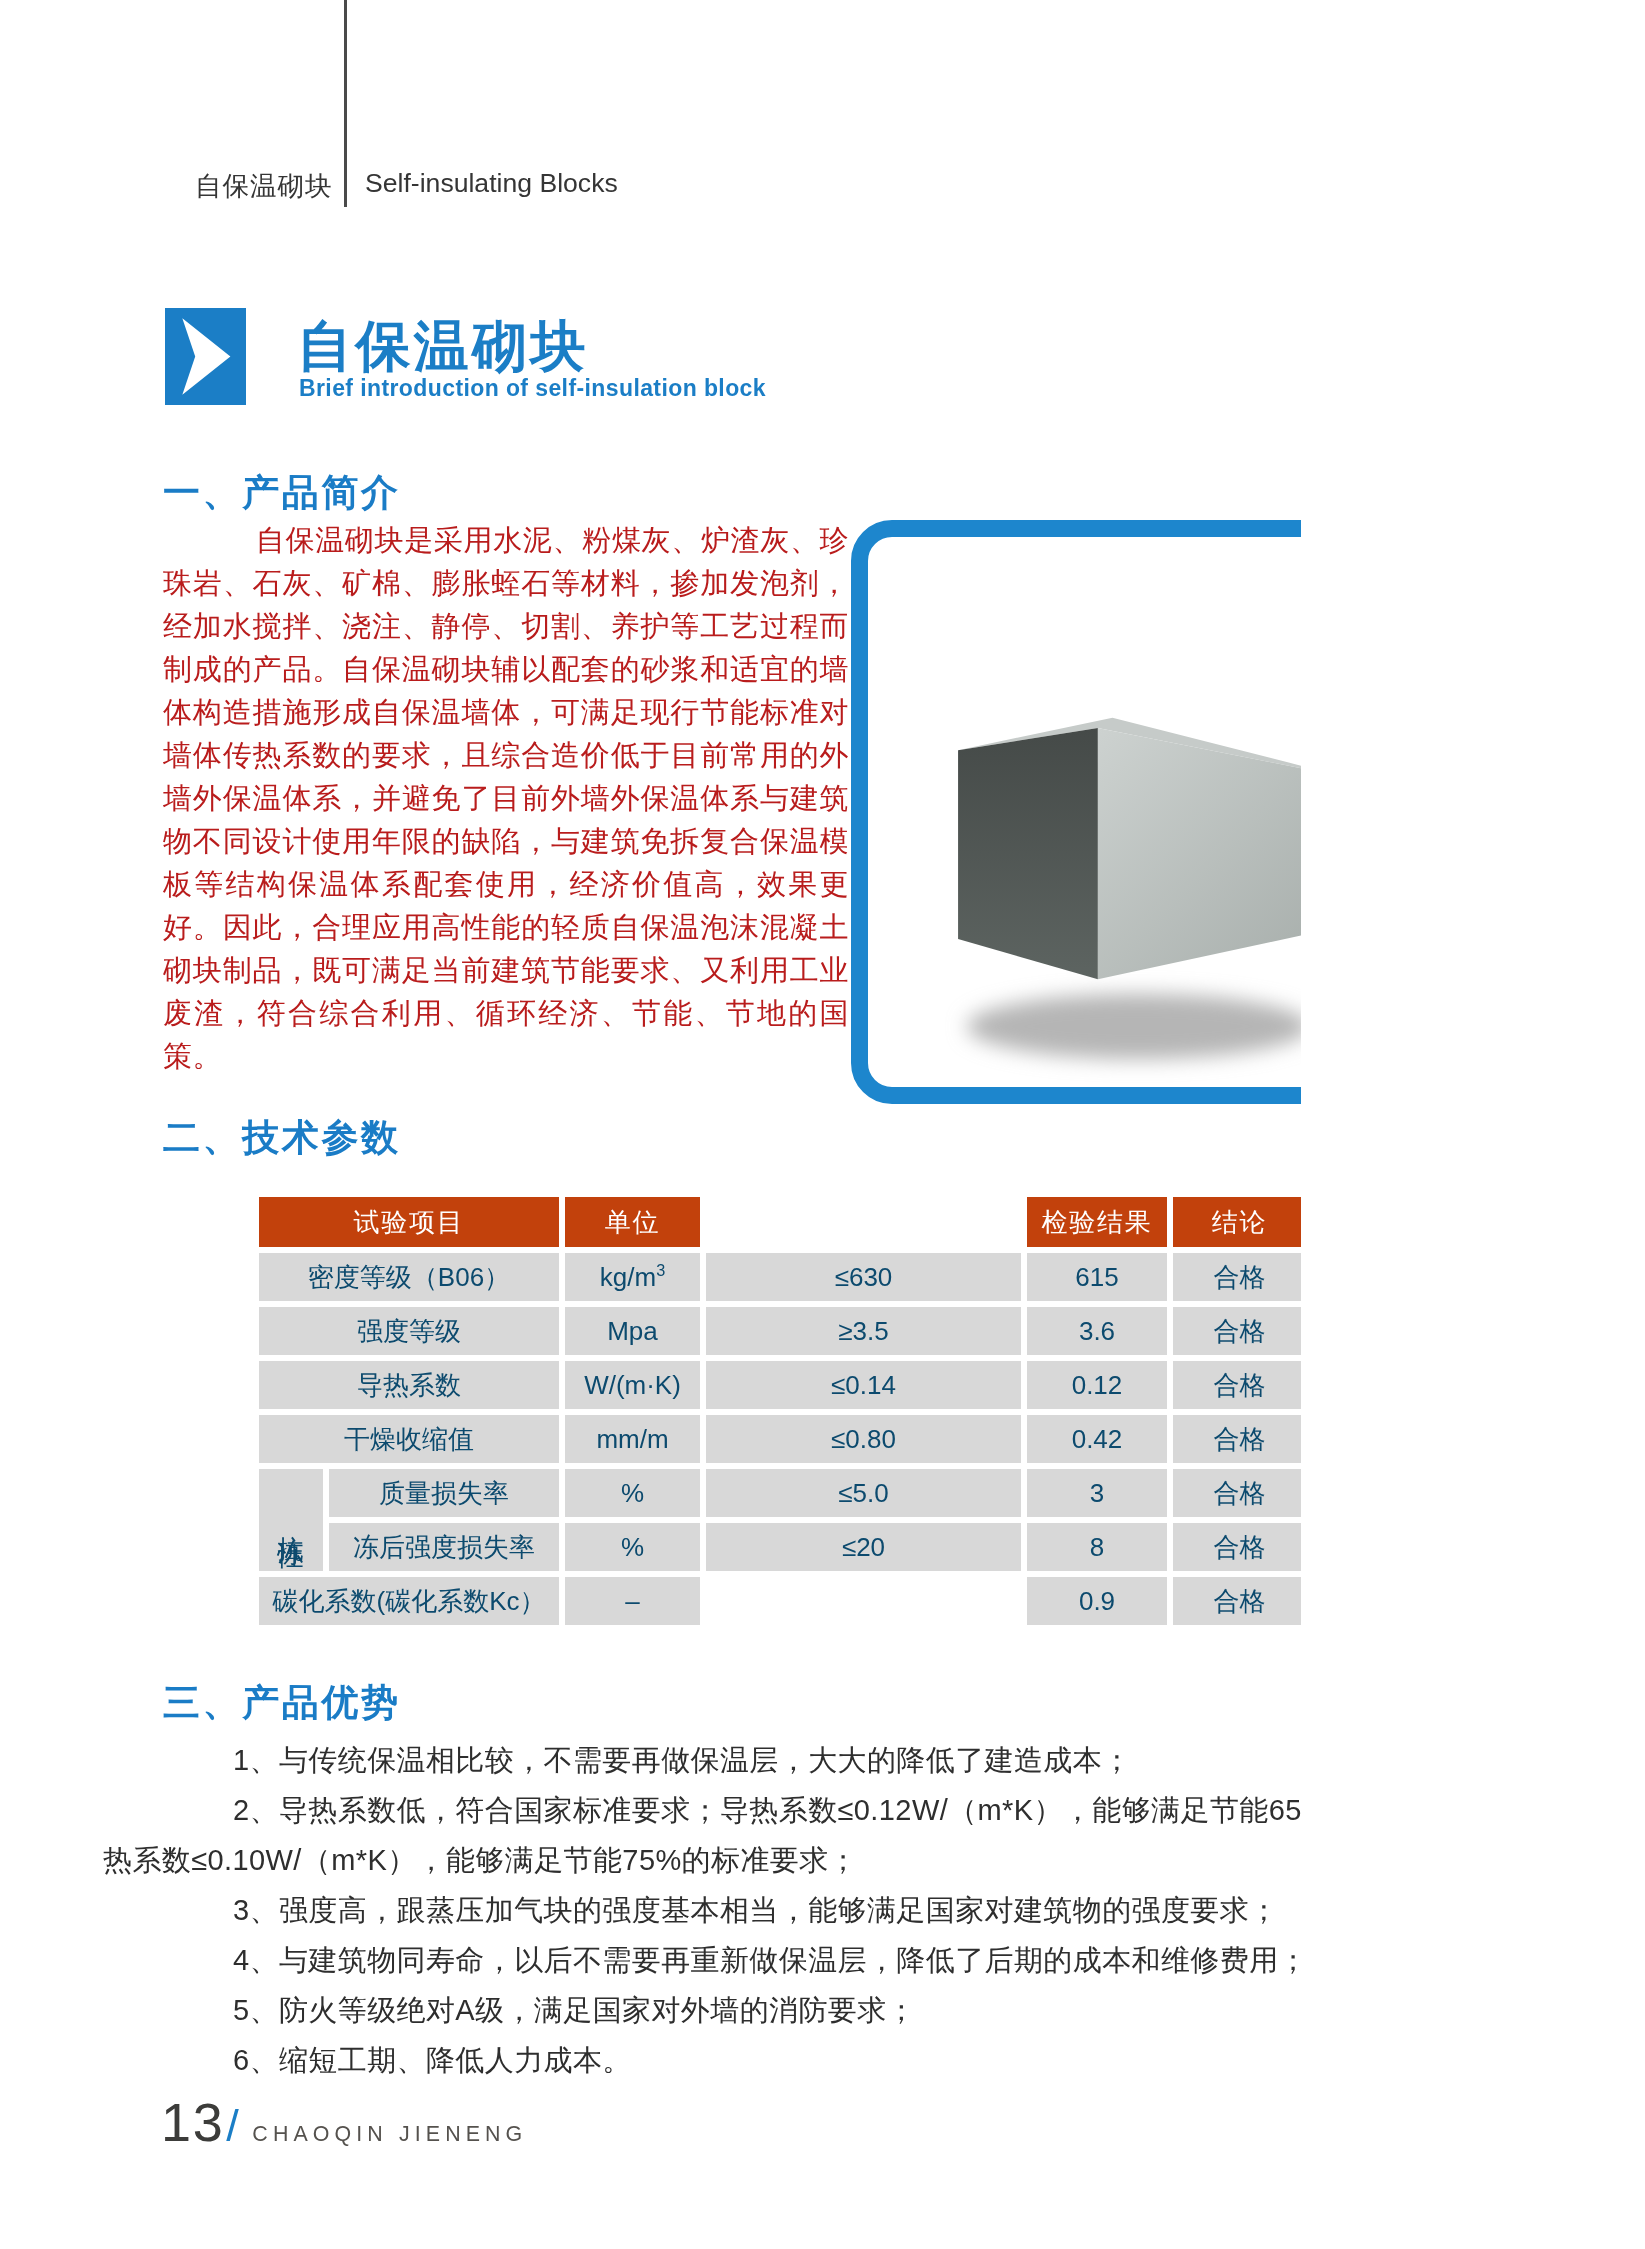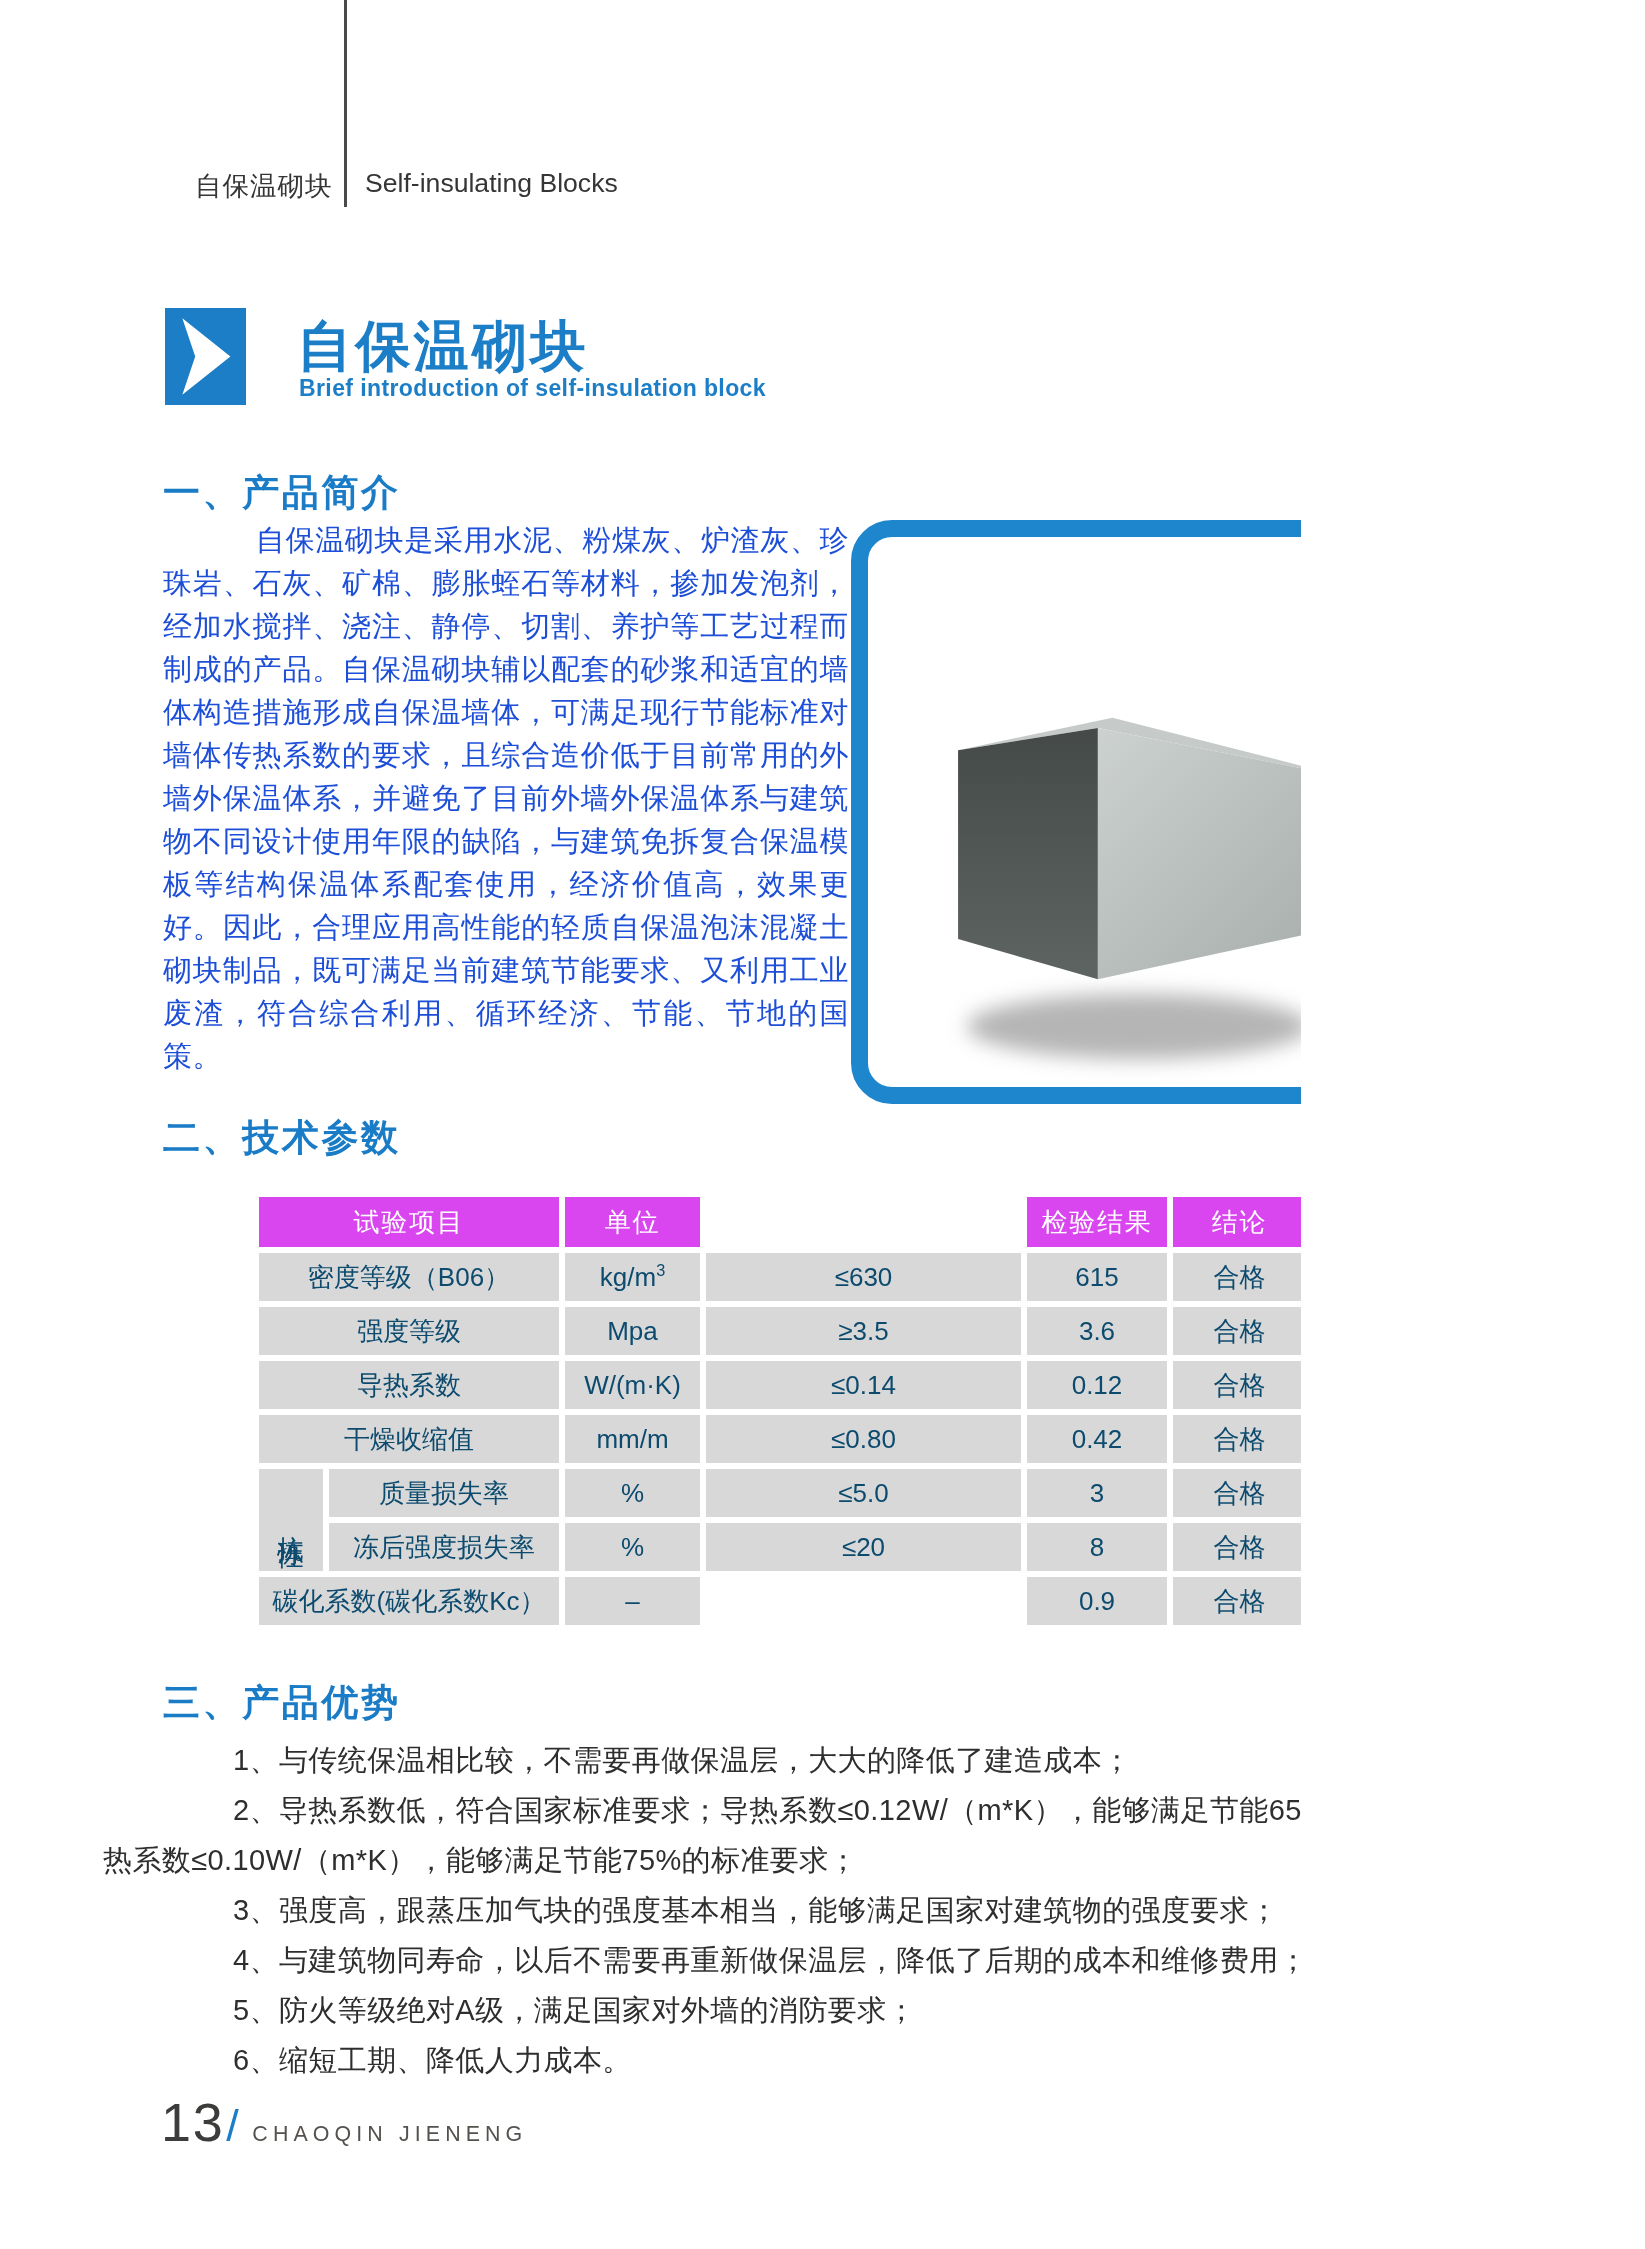--- a/index.html
+++ b/index.html
@@ -25,41 +25,41 @@
     font-size:37px; font-weight:bold; color:#1a7cc6; letter-spacing:2.6px;
   }
   .heading-1 { left:163px; top:468px; }
   .heading-2 { left:163px; top:1113px; }
   .heading-3 { left:163px; top:1678px; }
 
   
   .intro-para {
     position:absolute; left:163px; top:519px; width:686px; margin:0;
     font-size:29px; line-height:43px; text-align:justify; text-indent:3.2em;
-    color:#1d4ed8; letter-spacing:0.4px;
+    color:#b91c1c; letter-spacing:0.4px;
   }
 
   
   .product-frame {
     position:absolute; left:851px; top:520px; width:595px; height:584px;
     box-sizing:border-box; border:17px solid #1d86cd; border-radius:41px; background:#ffffff;
   }
   .product-frame svg { display:block; width:100%; height:100%; }
 
   
   .param-table {
     position:absolute; left:259px; top:1197px;
     display:grid; grid-template-columns:64px 230px 135px 315px 140px 133px;
     grid-template-rows:50px repeat(7,48px); gap:6px;
   }
   .cell {
     background:#d8d8d8; display:flex; align-items:center; justify-content:center;
     font-size:26px; color:#0c4a6e; text-align:center;
   }
-  .cell.th { background:#d946ef; color:#ffffff; letter-spacing:1.7px; }
+  .cell.th { background:#c2410c; color:#ffffff; letter-spacing:1.7px; }
   .cell sup { font-size:16.3px; line-height:0; margin-top:-13.7px; }
   .frost-cell { writing-mode:vertical-rl; text-orientation:upright; letter-spacing:3.4px; line-height:1; }
 
   
   .advantages { position:absolute; left:103px; top:1735px; width:1452px; font-size:29px; line-height:50px; color:#2e2e2e; }
   .advantages p { margin:0; text-indent:130px; letter-spacing:0.4px; }
 
   
   .footer { position:absolute; left:161px; top:2091px; display:flex; align-items:baseline; }
   .footer-number { font-size:54px; color:#3c3c3a; letter-spacing:1.7px; }

